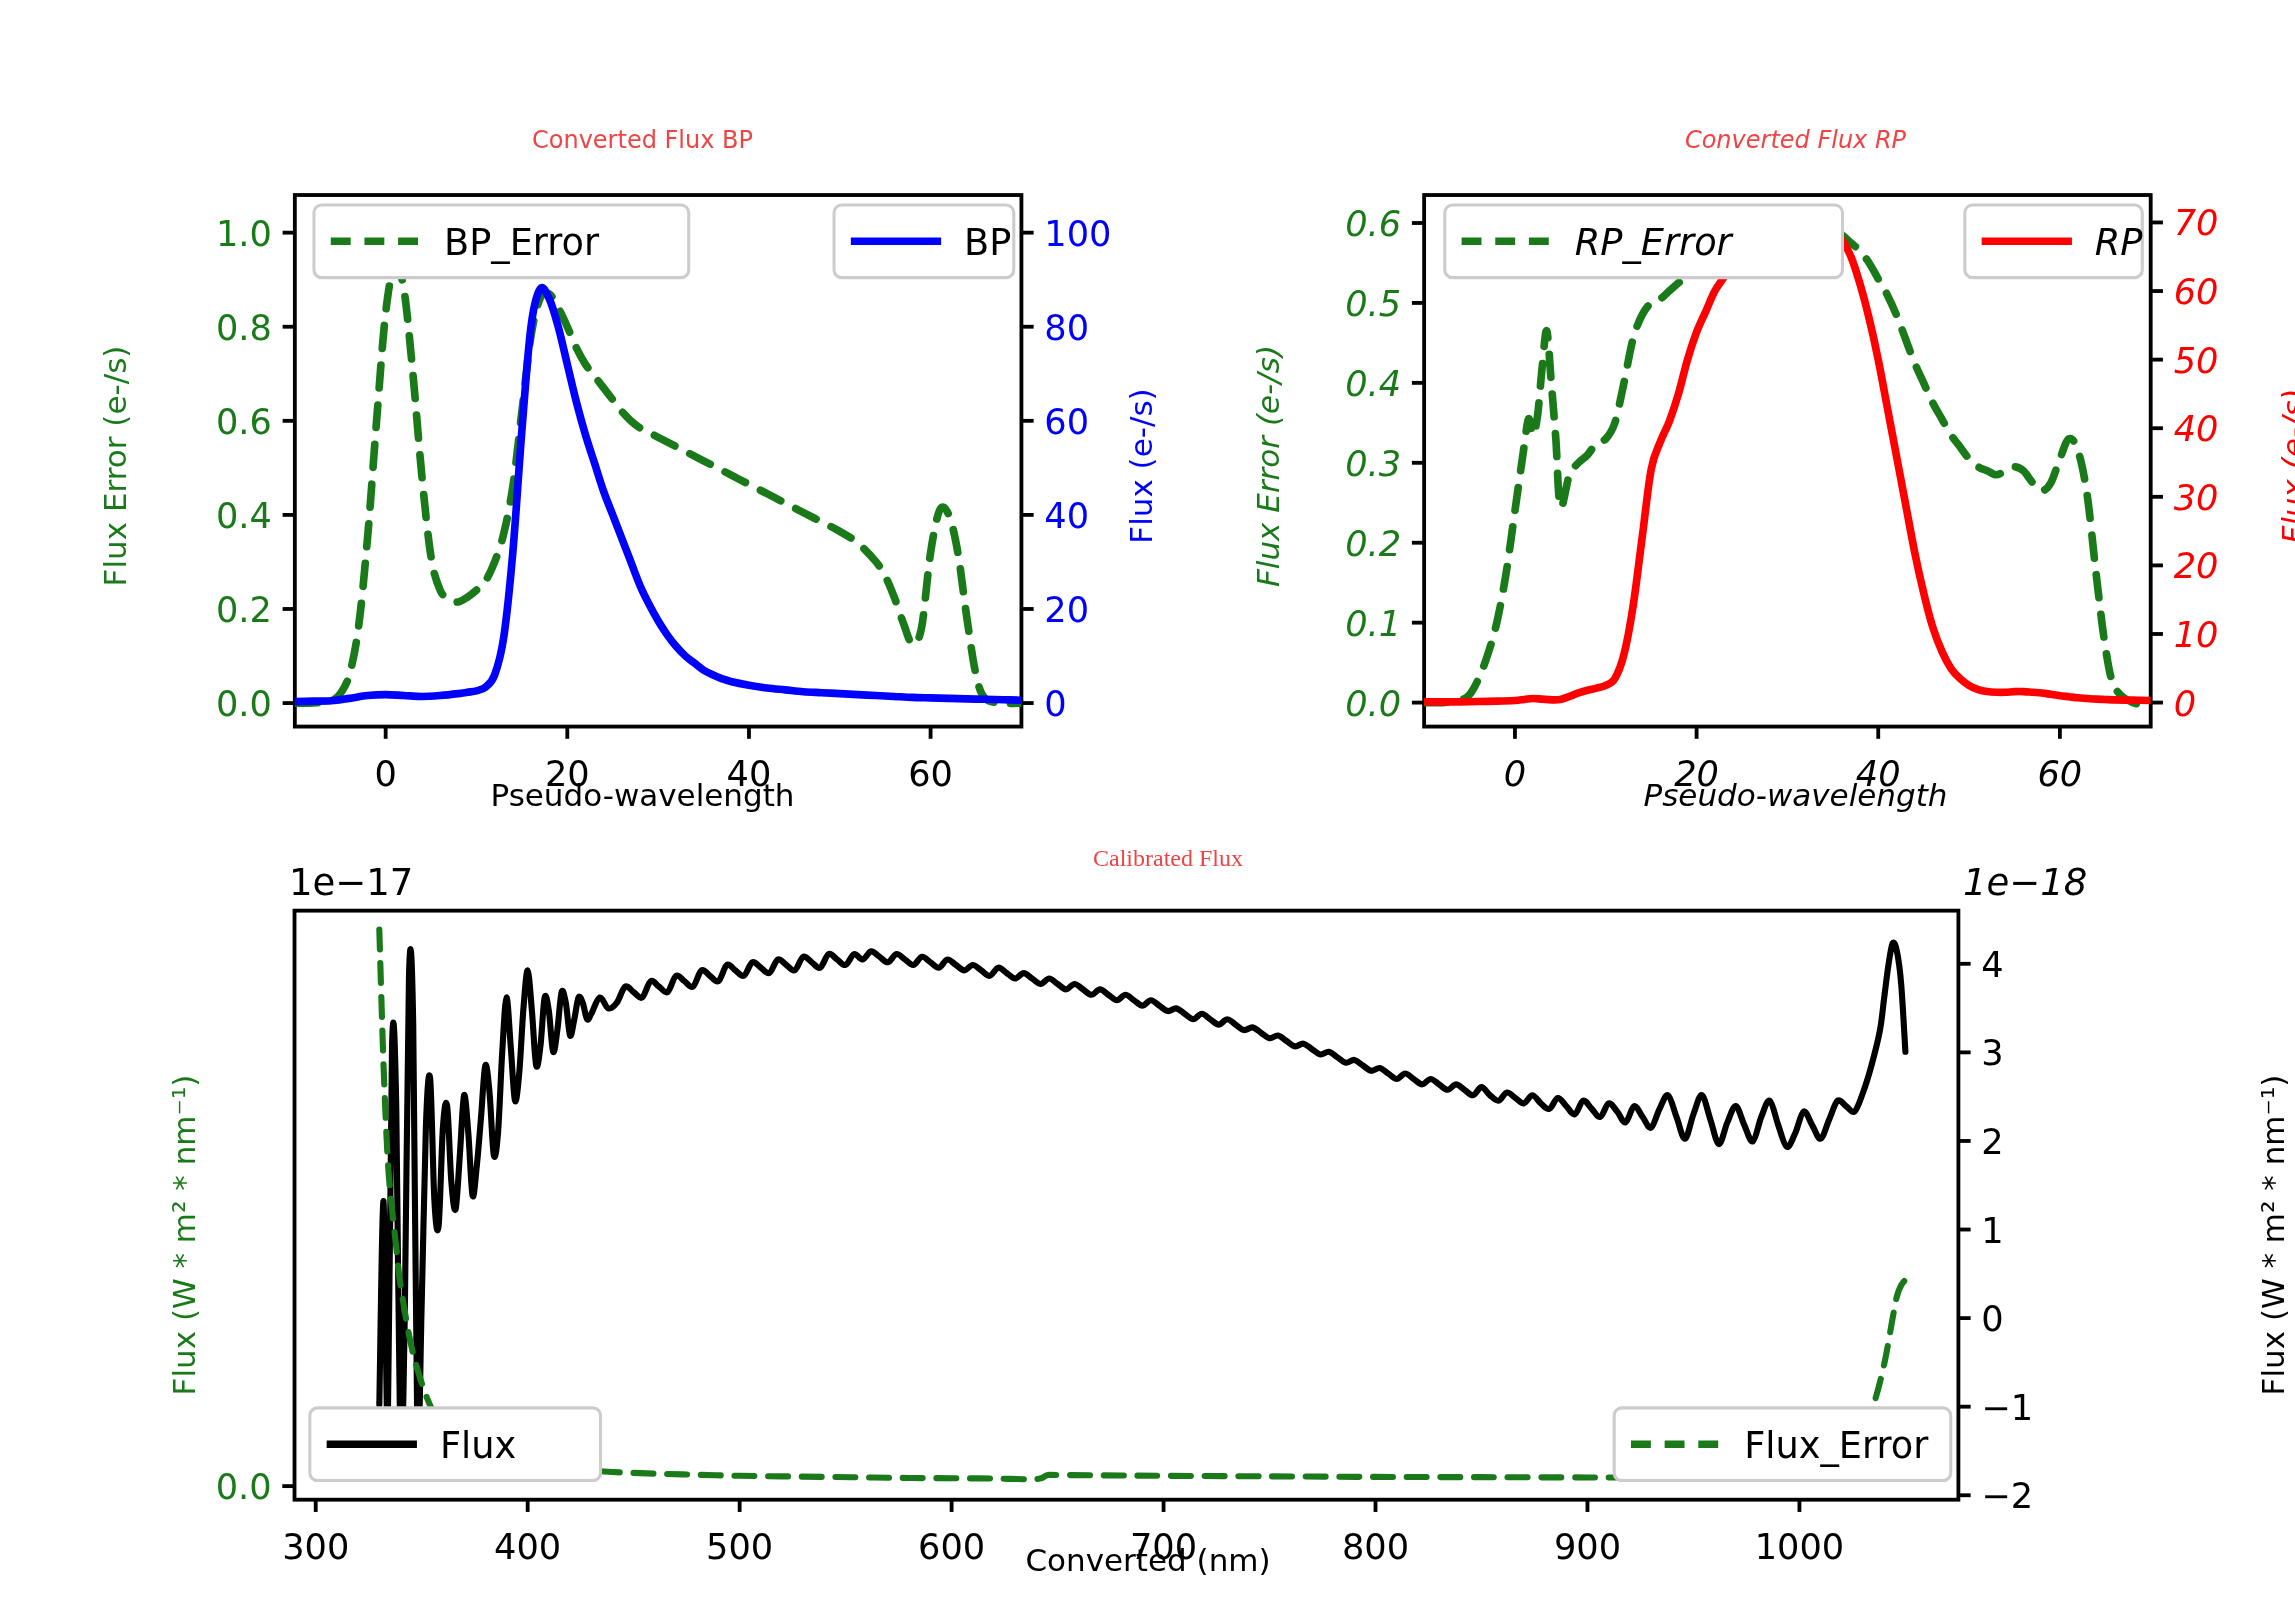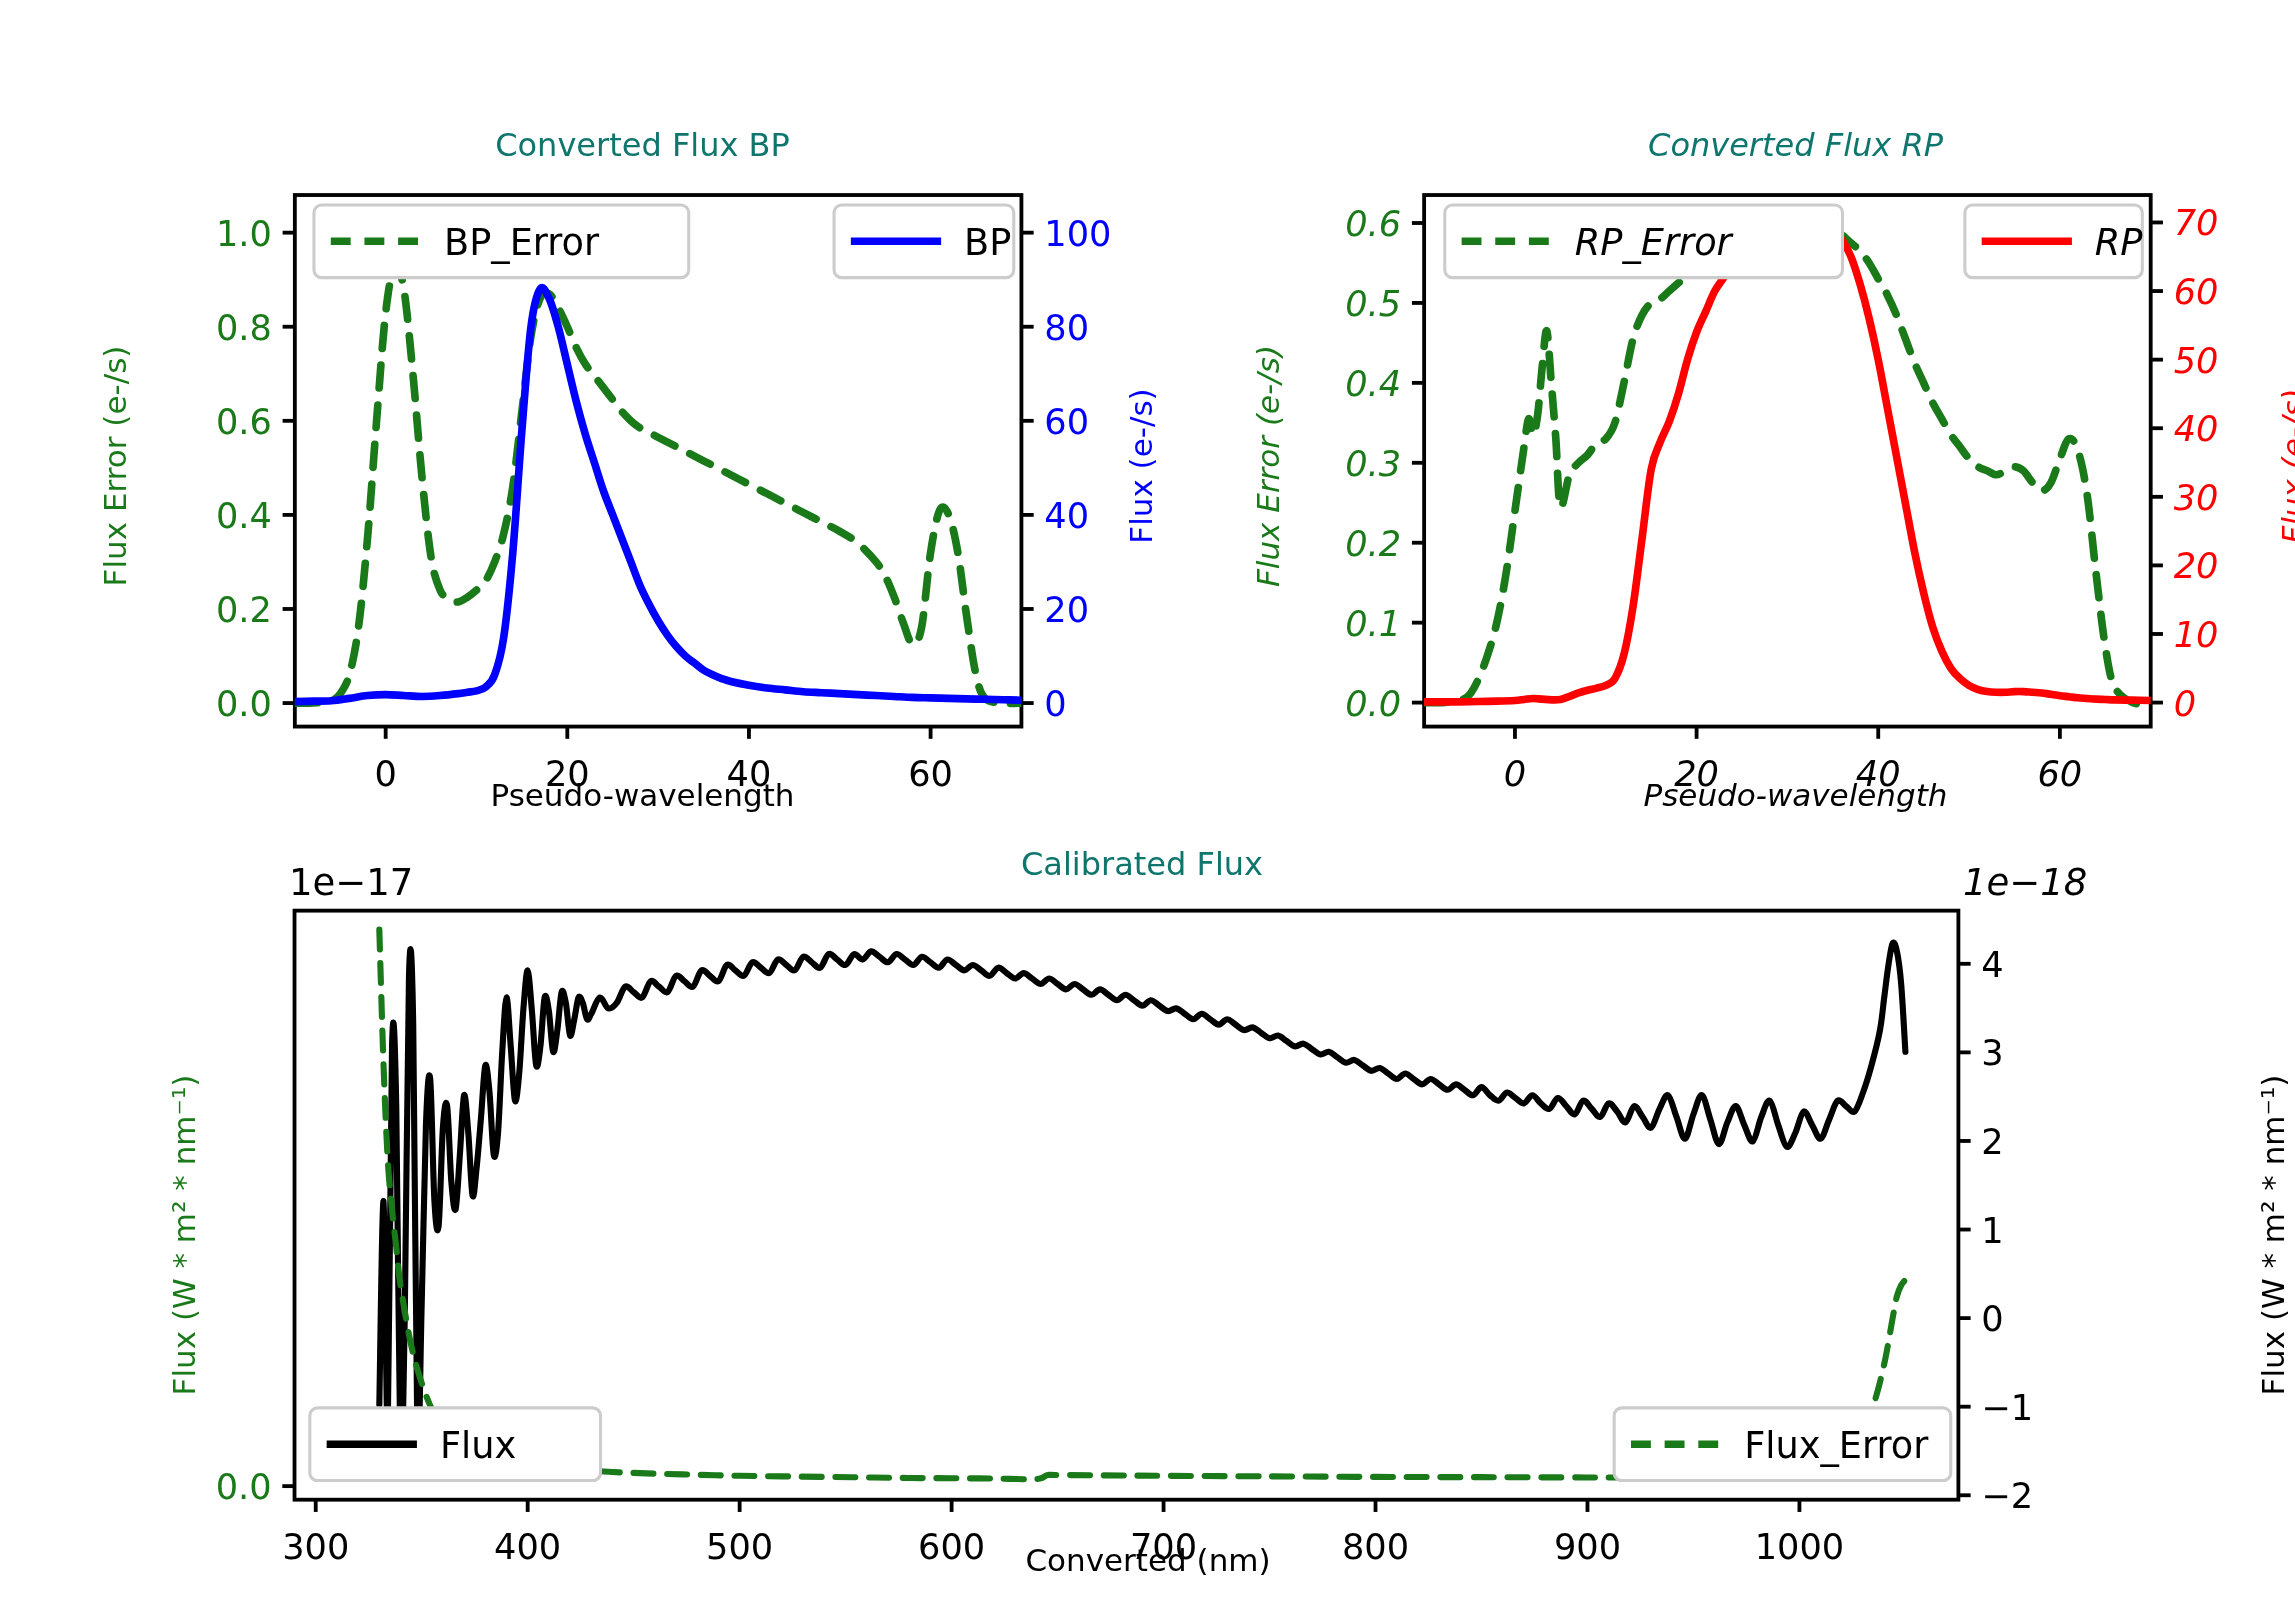--- a/index.html
+++ b/index.html
@@ -1,19 +1,19 @@
 <!DOCTYPE html>
 <html style="font-size:12.2px"><head>
 <meta charset="utf-8">
 <style>
   html,body{margin:0;padding:0;background:#ffffff;}
   body{width:2295px;height:1607px;font-family:"DejaVu Sans",sans-serif;overflow:hidden;}
   #figure{position:relative;width:2295px;height:1607px;background:#ffffff;}
   .panel{position:absolute;}
-  .ptitle{position:absolute;text-align:center;font-size:32px;color:#0f766e;white-space:nowrap;}
+  .ptitle{position:absolute;text-align:center;font-size:24px;color:#ef4444;white-space:nowrap;}
   .axlabel{position:absolute;font-size:31px;white-space:nowrap;}
   .rot90{transform:rotate(-90deg);transform-origin:center center;}
   .offtext{position:absolute;font-size:37px;color:#000;white-space:nowrap;}
   svg{display:block;overflow:visible;}
   text{font-family:"DejaVu Sans",sans-serif;}
 </style>
 </head>
 <body>
 
 <div id="figure">
@@ -140,21 +140,21 @@
         </g>
         <g>
           <rect x="1052" y="268" width="232" height="95" rx="10" fill="#ffffff" stroke="#cccccc" stroke-width="4"></rect>
           <line x1="1074" y1="315.5" x2="1192" y2="315.5" stroke="#ff0000" stroke-width="10" stroke-linecap="butt"></line>
           <text x="1222" y="333.5" font-size="48" fill="#000">RP</text>
         </g>
       </svg>
   </div>
 
   <div class="panel" style="left:0;top:811px;width:2295px;height:796px;">
-    <div class="ptitle" style="left:637px;top:34px;width:1010px;">Calibrated Flux</div>
+    <div class="ptitle" style="left:663px;top:34px;width:1010px;font-family:Liberation Serif, serif;">Calibrated Flux</div>
     <div class="offtext" style="left:289px;top:50px;">1e−17</div>
     <div class="offtext" style="left:1963px;top:50px;font-style:italic;">1e−18</div>
     <div class="axlabel rot90" style="left:-84px;top:406px;width:536px;text-align:center;color:#1a7a1a;">Flux (W * m² * nm⁻¹)</div>
     <div class="axlabel rot90" style="left:2005px;top:406px;width:536px;text-align:center;color:#000000;">Flux (W * m² * nm⁻¹)</div>
     <div class="axlabel" style="left:643px;top:731px;width:1010px;text-align:center;color:#000;">Converted (nm)</div>
     <svg id="svg-cal" width="2295" height="796" viewBox="0 0 3000 1040">
         <rect x="385" y="130" width="2175" height="770" fill="none" stroke="#000000" stroke-width="5"></rect>
         <line x1="412.7070063694268" y1="900" x2="412.7070063694268" y2="916" stroke="#000000" stroke-width="5"></line>
         <text x="412.7070063694268" y="978" text-anchor="middle" font-size="46" fill="#000000">300</text>
         <line x1="689.7770700636943" y1="900" x2="689.7770700636943" y2="916" stroke="#000000" stroke-width="5"></line>

